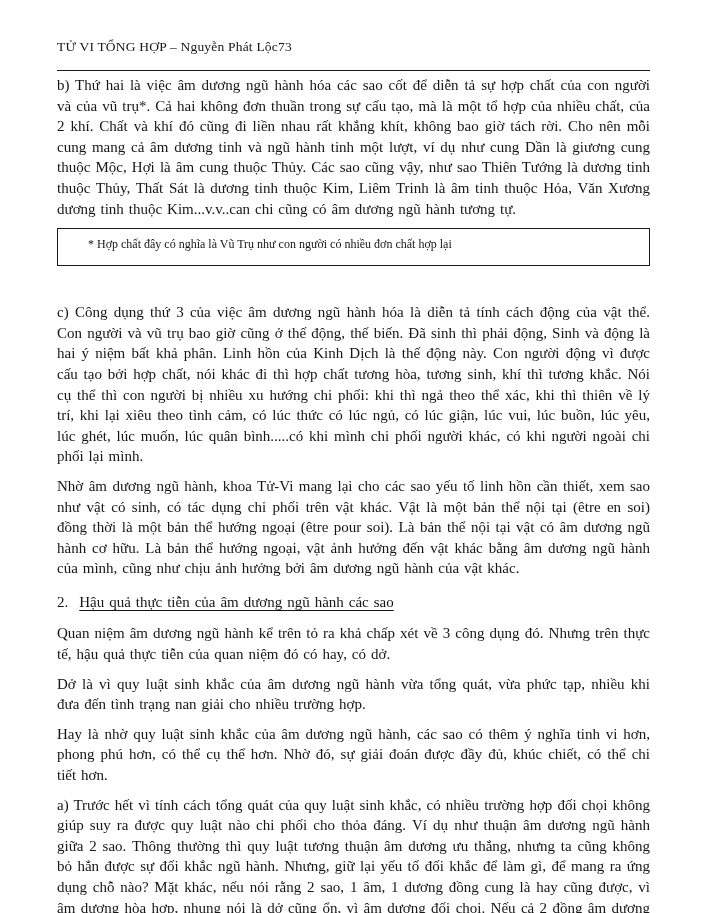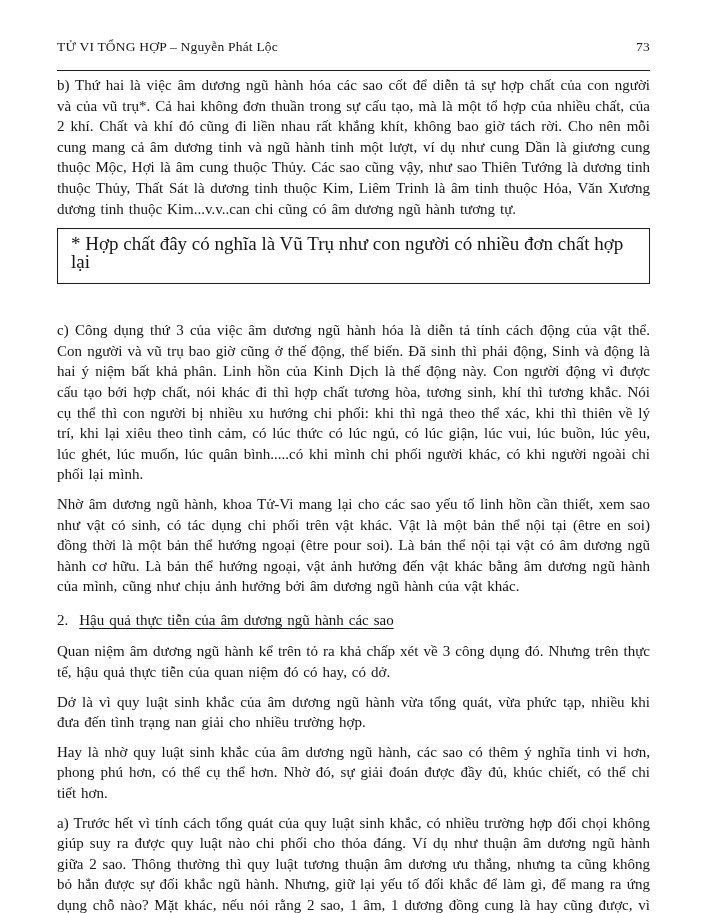--- a/index.html
+++ b/index.html
@@ -13,21 +13,20 @@
     height: 913px;
     box-sizing: border-box;
     background: #ffffff;
     padding: 38px 55px 0 57px;
     font-family: "Liberation Serif", "DejaVu Serif", serif;
     color: #151515;
     overflow: hidden;
   }
   .hdr {
     display: flex;
-    justify-content: space-between;
     align-items: baseline;
     font-size: 13.5px;
     line-height: 17px;
     letter-spacing: 0.2px;
   }
   .rule {
     border: none;
     border-top: 1.6px solid #1c1c1c;
     margin: 15px 0 2px 0;
   }
@@ -37,22 +36,22 @@
   .body-text p {
     margin: 0 0 9px 0;
     font-size: 15px;
     line-height: 20.6px;
     text-align: justify;
     word-spacing: 1.2px;
   }
   .footnote-box {
     border: 1.4px solid #1c1c1c;
     margin: 4px 0 36px 0;
-    padding: 6px 12px 12px 13px;
-    font-size: 19px;
+    padding: 6px 12px 12px 30px;
+    font-size: 12px;
     line-height: 18px;
   }
   .heading {
     margin: 13px 0 11px 0 !important;
     text-align: right;
   }
   .heading .num {
     margin-right: 11px;
   }
   .heading .title {

